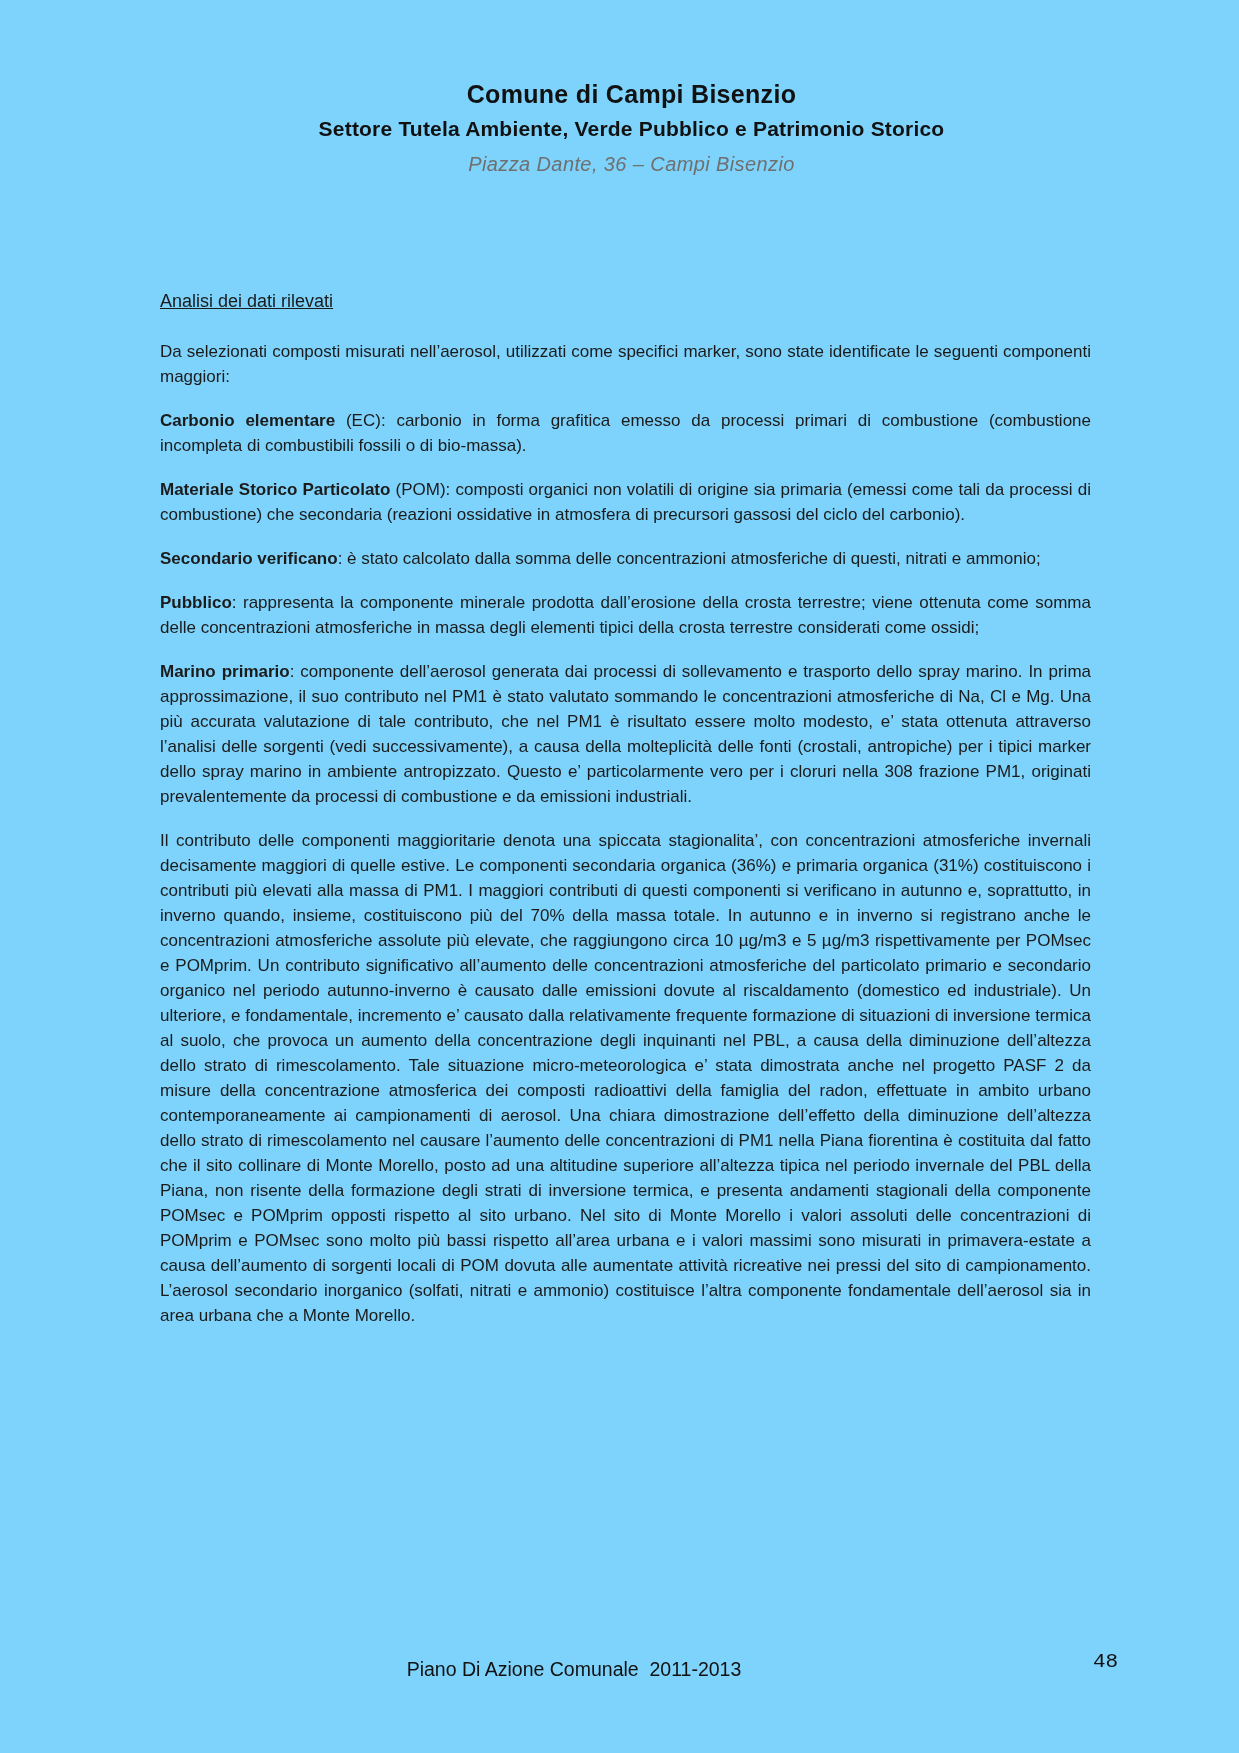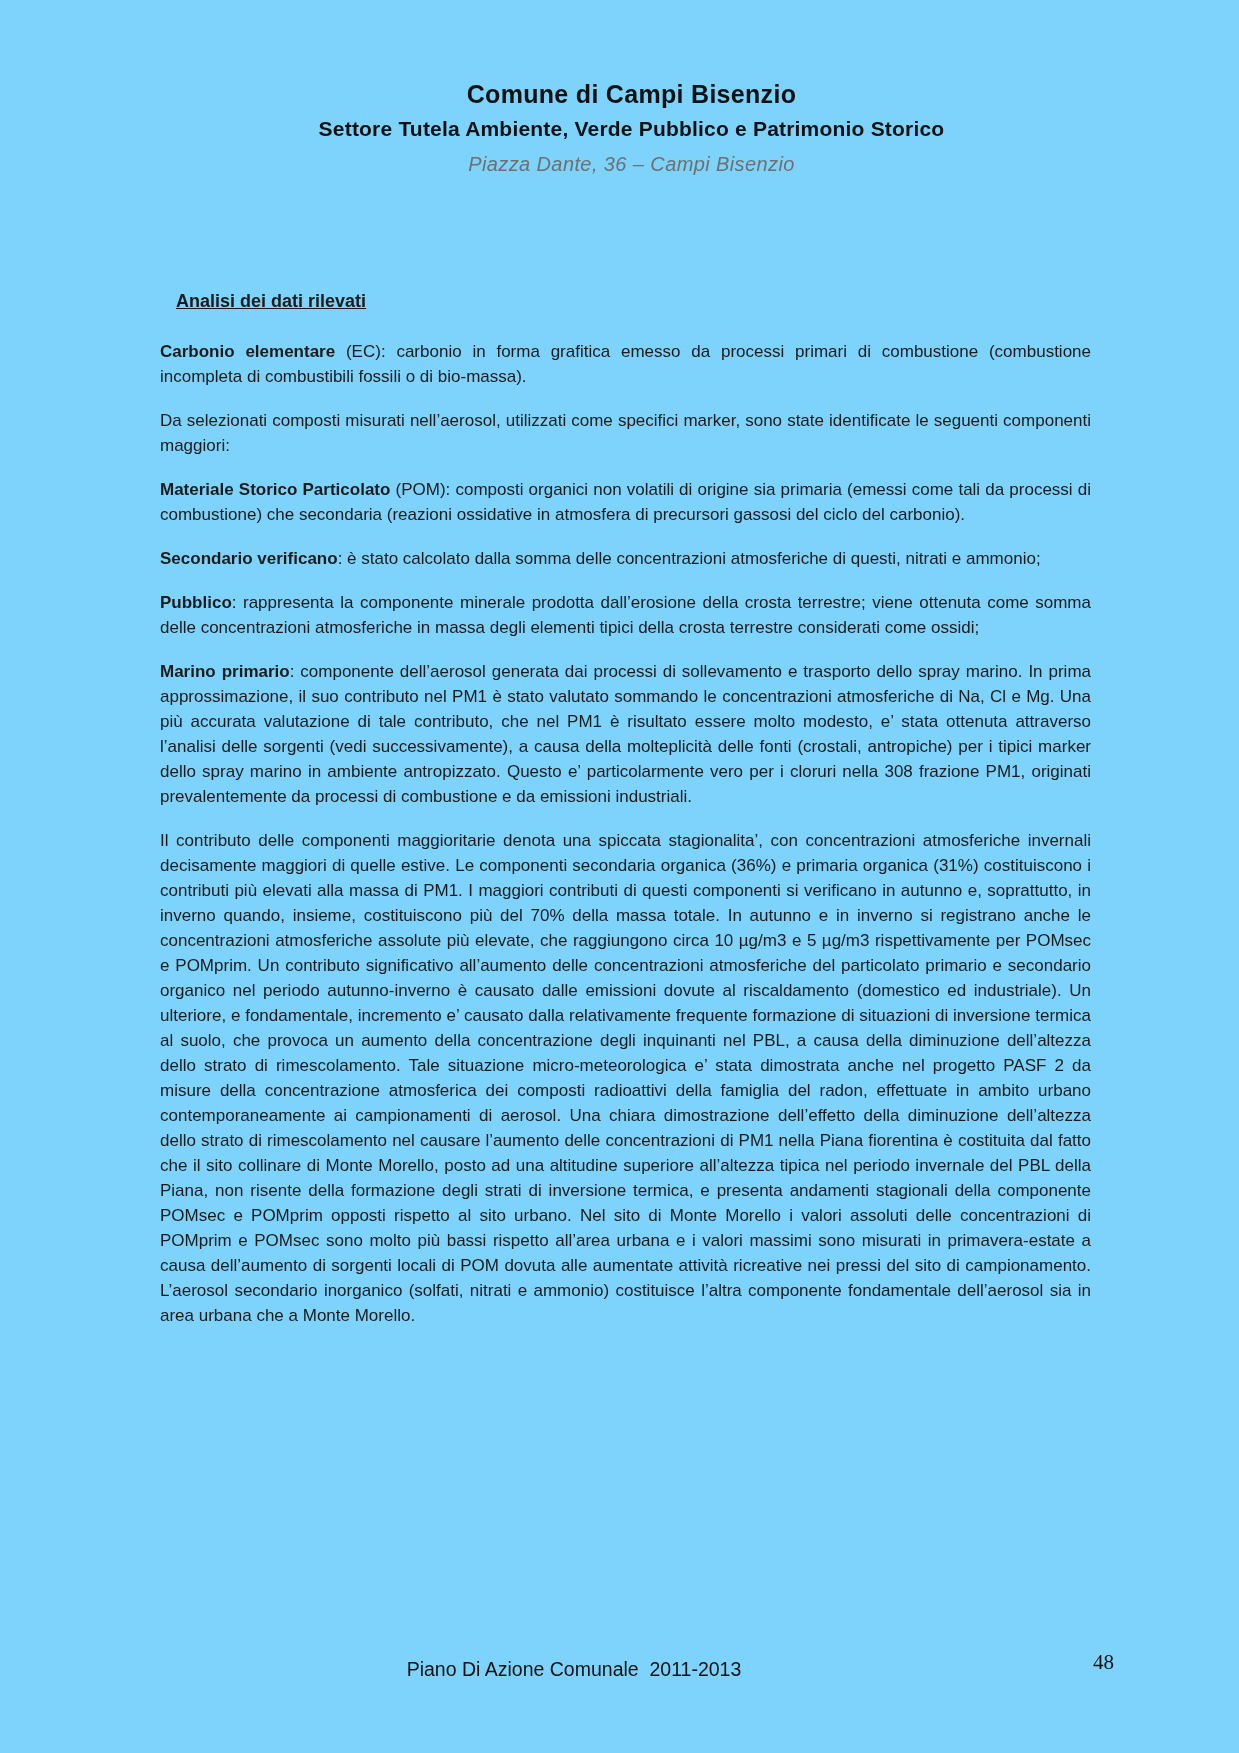--- a/index.html
+++ b/index.html
@@ -39,26 +39,25 @@
   }
   .address-line {
     font-size: 20px;
     font-style: italic;
     margin-top: 12px;
     color: #6f6f6f;
     letter-spacing: 0.4px;
   }
   .section-heading {
     position: absolute;
-    left: 176px;
+    left: 160px;
     top: 291px;
     font-size: 18px;
     text-decoration: underline;
     color: #1b1b1b;
-    font-weight: bold;
   }
   .content {
     position: absolute;
     left: 160px;
     top: 339px;
     width: 931px;
     font-size: 17px;
     line-height: 25px;
     text-align: justify;
   }
@@ -75,41 +74,41 @@
     transform: translateX(-50%);
     font-size: 19.5px;
     font-weight: 400;
     white-space: pre;
     color: #111111;
   }
   .page-number {
     position: absolute;
     top: 1650px;
     left: 1093px;
-    font-family: Liberation Serif, serif;
+    font-family: Liberation Mono, monospace;
     font-size: 21px;
     color: #111111;
   }
 </style>
 </head>
 <body>
 
 <div class="page">
 
   <div class="doc-header">
     <div class="org-name">Comune di Campi Bisenzio</div>
     <div class="dept-name">Settore Tutela Ambiente, Verde Pubblico e Patrimonio Storico</div>
     <div class="address-line">Piazza Dante, 36 – Campi Bisenzio</div>
   </div>
 
   <div class="section-heading">Analisi dei dati rilevati</div>
 
   <div class="content">
+    <p class="para"><b></b><span>Da selezionati composti misurati nell’aerosol, utilizzati come specifici marker, sono state identificate le seguenti componenti maggiori:</span></p>
     <p class="para"><b>Carbonio elementare</b><span> (EC): carbonio in forma grafitica emesso da processi primari di combustione (combustione incompleta di combustibili fossili o di bio-massa).</span></p>
-    <p class="para"><b></b><span>Da selezionati composti misurati nell’aerosol, utilizzati come specifici marker, sono state identificate le seguenti componenti maggiori:</span></p>
     <p class="para"><b>Materiale Storico Particolato</b><span> (POM): composti organici non volatili di origine sia primaria (emessi come tali da processi di combustione) che secondaria (reazioni ossidative in atmosfera di precursori gassosi del ciclo del carbonio).</span></p>
     <p class="para"><b>Secondario verificano</b><span>: è stato calcolato dalla somma delle concentrazioni atmosferiche di questi, nitrati e ammonio;</span></p>
     <p class="para"><b>Pubblico</b><span>: rappresenta la componente minerale prodotta dall’erosione della crosta terrestre; viene ottenuta come somma delle concentrazioni atmosferiche in massa degli elementi tipici della crosta terrestre considerati come ossidi;</span></p>
     <p class="para"><b>Marino primario</b><span>: componente dell’aerosol generata dai processi di sollevamento e trasporto dello spray marino. In prima approssimazione, il suo contributo nel PM1 è stato valutato sommando le concentrazioni atmosferiche di Na, Cl e Mg. Una più accurata valutazione di tale contributo, che nel PM1 è risultato essere molto modesto, e’ stata ottenuta attraverso l’analisi delle sorgenti (vedi successivamente), a causa della molteplicità delle fonti (crostali, antropiche) per i tipici marker dello spray marino in ambiente antropizzato. Questo e’ particolarmente vero per i cloruri nella 308 frazione PM1, originati prevalentemente da processi di combustione e da emissioni industriali.</span></p>
     <p class="para"><b></b><span>Il contributo delle componenti maggioritarie denota una spiccata stagionalita’, con concentrazioni atmosferiche invernali decisamente maggiori di quelle estive. Le componenti secondaria organica (36%) e primaria organica (31%) costituiscono i contributi più elevati alla massa di PM1. I maggiori contributi di questi componenti si verificano in autunno e, soprattutto, in inverno quando, insieme, costituiscono più del 70% della massa totale. In autunno e in inverno si registrano anche le concentrazioni atmosferiche assolute più elevate, che raggiungono circa 10 µg/m3 e 5 µg/m3 rispettivamente per POMsec e POMprim. Un contributo significativo all’aumento delle concentrazioni atmosferiche del particolato primario e secondario organico nel periodo autunno-inverno è causato dalle emissioni dovute al riscaldamento (domestico ed industriale). Un ulteriore, e fondamentale, incremento e’ causato dalla relativamente frequente formazione di situazioni di inversione termica al suolo, che provoca un aumento della concentrazione degli inquinanti nel PBL, a causa della diminuzione dell’altezza dello strato di rimescolamento. Tale situazione micro-meteorologica e’ stata dimostrata anche nel progetto PASF 2 da misure della concentrazione atmosferica dei composti radioattivi della famiglia del radon, effettuate in ambito urbano contemporaneamente ai campionamenti di aerosol. Una chiara dimostrazione dell’effetto della diminuzione dell’altezza dello strato di rimescolamento nel causare l’aumento delle concentrazioni di PM1 nella Piana fiorentina è costituita dal fatto che il sito collinare di Monte Morello, posto ad una altitudine superiore all’altezza tipica nel periodo invernale del PBL della Piana, non risente della formazione degli strati di inversione termica, e presenta andamenti stagionali della componente POMsec e POMprim opposti rispetto al sito urbano. Nel sito di Monte Morello i valori assoluti delle concentrazioni di POMprim e POMsec sono molto più bassi rispetto all’area urbana e i valori massimi sono misurati in primavera-estate a causa dell’aumento di sorgenti locali di POM dovuta alle aumentate attività ricreative nei pressi del sito di campionamento. L’aerosol secondario inorganico (solfati, nitrati e ammonio) costituisce l’altra componente fondamentale dell’aerosol sia in area urbana che a Monte Morello.</span></p>
   </div>
 
   <div class="footer-title">Piano Di Azione Comunale  2011-2013</div>
   <div class="page-number">48</div>
 

